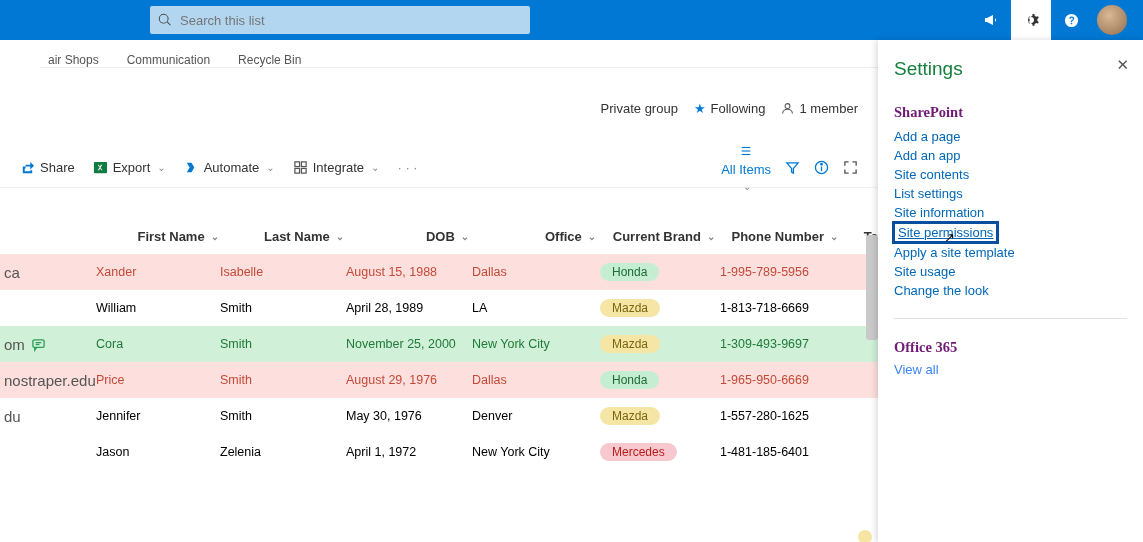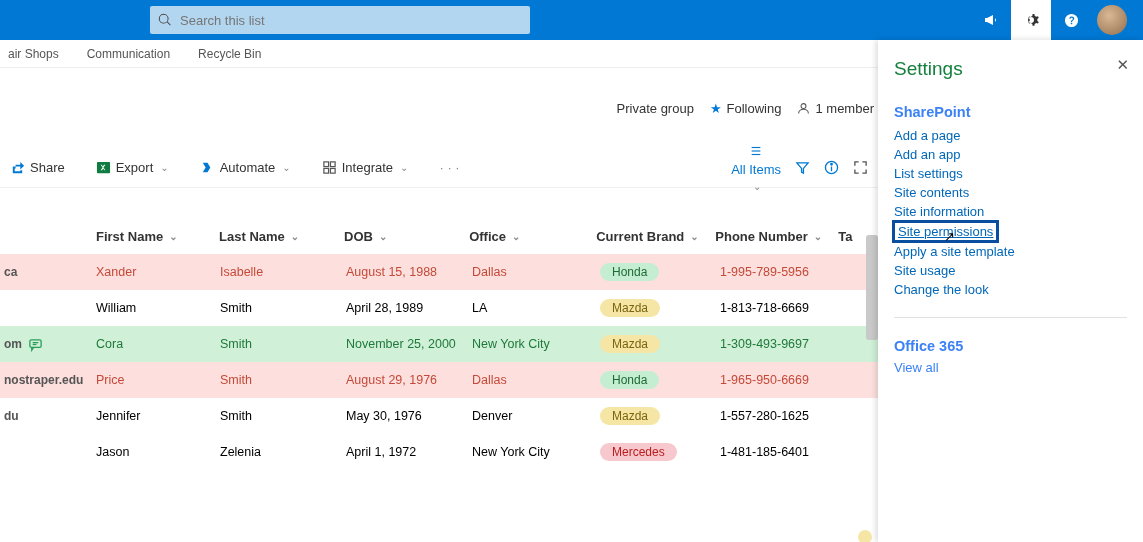--- a/index.html
+++ b/index.html
@@ -7,50 +7,50 @@
 
     .top-bar { height: 40px; background: #0078d4; display: flex; align-items: center; padding: 0 10px; }
     .search-wrap { margin-left: 140px; width: 380px; height: 28px; background: #b3d6f0; border-radius: 2px; display: flex; align-items: center; padding: 0 8px; }
     .search-wrap svg { width: 14px; height: 14px; fill: #444; margin-right: 8px; flex-shrink: 0; }
     .search-input { background: transparent; border: none; outline: none; font-size: 13px; color: #333; width: 100%; }
     .top-spacer { flex: 1; }
     .top-icon { width: 40px; height: 40px; display: flex; align-items: center; justify-content: center; color: #fff; cursor: pointer; }
     .top-icon.active { background: #fff; color: #333; }
     .avatar { width: 30px; height: 30px; border-radius: 50%; background: radial-gradient(circle at 40% 35%, #d9b896 0%, #a07c5a 80%); margin: 0 6px; cursor: pointer; }
 
-    .nav-row { height: 28px; display: flex; align-items: center; padding: 0 8px; font-size: 12px; color: #555; border-bottom: 1px solid #eee; }
+    .nav-row { height: 28px; display: flex; align-items: flex-end; padding: 0 8px; font-size: 12px; color: #555; border-bottom: 1px solid #eee; margin-left: 40px; }
     .nav-item { margin-right: 28px; cursor: pointer; }
 
-    .meta-row { display: flex; justify-content: flex-end; align-items: center; height: 80px; padding-right: 4px; font-size: 13px; color: #333; gap: 16px; }
+    .meta-row { display: flex; justify-content: flex-end; align-items: center; height: 80px; padding-right: 20px; font-size: 13px; color: #333; gap: 16px; }
     .meta-row .star { color: #0078d4; }
     .meta-item { display: flex; align-items: center; gap: 5px; }
 
-    .cmd-row { height: 40px; display: flex; align-items: center; padding: 0 10px; font-size: 13px; color: #333; border-bottom: 1px solid #f0f0f0; gap: 31px; }
+    .cmd-row { height: 40px; display: flex; align-items: center; padding: 0 20px; font-size: 13px; color: #333; border-bottom: 1px solid #f0f0f0; gap: 18px; }
     .cmd { display: flex; align-items: center; gap: 5px; cursor: pointer; }
     .cmd svg { width: 15px; height: 15px; }
     .cmd-spacer { flex: 1; }
     .chev { font-size: 10px; color: #888; margin-left: 2px; }
     .views { display: flex; align-items: center; gap: 14px; color: #0078d4; }
     .views .label { display: flex; align-items: center; gap: 4px; flex-direction: column; }
 
     .table { position: relative; margin-top: 30px; }
     .thead { display: flex; height: 36px; align-items: center; font-size: 13px; font-weight: 600; color: #333; padding-left: 96px; }
-    .thead .th { display: flex; align-items: center; gap: 4px; }
+    .thead .th { display: flex; align-items: center; gap: 4px; justify-content: flex-end; }
     .th-first { width: 124px; }
     .th-last { width: 126px; }
     .th-dob { width: 126px; }
     .th-office { width: 128px; }
     .th-brand { width: 120px; }
     .th-phone { width: 124px; }
     .th-ta { width: 40px; }
 
     .row { display: flex; height: 36px; align-items: center; font-size: 12.5px; padding-left: 0; }
     .row.pink { background: #fde0de; }
     .row.green { background: #d1f0d8; }
-    .cell-pre { width: 96px; display: flex; align-items: center; padding-left: 4px; font-size: 12px; color: #555; gap: 6px; font-weight: bold; }
+    .cell-pre { width: 96px; display: flex; align-items: center; padding-left: 4px; font-size: 15px; color: #555; gap: 6px; }
     .cell-first { width: 124px; }
     .cell-last { width: 126px; }
     .cell-dob { width: 126px; }
     .cell-office { width: 128px; }
     .cell-brand { width: 120px; }
     .cell-phone { width: 124px; }
     .row.pink .cell-first, .row.pink .cell-last, .row.pink .cell-dob, .row.pink .cell-office, .row.pink .cell-phone { color: #c44938; }
     .row.green .cell-first, .row.green .cell-last, .row.green .cell-dob, .row.green .cell-office, .row.green .cell-phone { color: #1e7a3a; }
 
     .pill { display: inline-block; padding: 2px 12px; border-radius: 11px; font-size: 12px; }
@@ -60,21 +60,21 @@
 
     .comment-icon { color: #2a9e5a; }
 
     .scrollbar { position: absolute; right: 0; top: 195px; width: 12px; height: 105px; background: #c9c9c9; border-radius: 3px; }
     .yellow-dot { position: absolute; right: 6px; top: 490px; width: 14px; height: 14px; border-radius: 50%; background: #f6e6a5; }
 
     
     .panel { position: absolute; right: 0; top: 40px; width: 265px; height: 502px; background: #fff; box-shadow: -2px 0 6px rgba(0,0,0,0.15); padding: 18px 16px; }
     .panel h2 { font-size: 19px; font-weight: 400; color: #15803d; margin-bottom: 24px; }
     .close-btn { position: absolute; top: 16px; right: 14px; font-size: 15px; color: #555; cursor: pointer; }
-    .panel h3 { font-size: 14.5px; font-weight: 600; color: #3b82f6; margin-bottom: 6px; margin-top: 20px; }
+    .panel h3 { font-size: 14.5px; font-weight: 600; color: #701a75; margin-bottom: 6px; margin-top: 20px; font-family: Liberation Serif, serif; }
     .panel ul { list-style: none; }
     .panel li { font-size: 13px; color: #0067b8; padding: 2px 0; cursor: pointer; }
     .panel li.highlight { outline: 3px solid #0a4ea0; outline-offset: -1px; padding: 2px 4px; text-decoration: underline; display: inline-block; margin: 1px 0; }
     .panel hr { border: none; border-top: 1px solid #e2e2e2; margin: 18px 0 14px 0; }
     .view-all { font-size: 13px; color: #3b82f6; cursor: pointer; margin-top: 4px; }
 
     .main-area { width: 878px; position: relative; }
   </style>
 </head>
 <body>
@@ -283,22 +283,22 @@
   <div class="yellow-dot"></div>
 </div>
 
 <div class="panel">
   <span class="close-btn">✕</span>
   <h2>Settings</h2>
   <h3>SharePoint</h3>
   <ul id="splinks">
       <li>Add a page</li>
       <li>Add an app</li>
+      <li>Site contents</li>
       <li>List settings</li>
-      <li>Site contents</li>
       <li>Site information</li>
       <div style="position: relative;"><li class="highlight">Site permissions</li><span style="position: absolute; left: 50px; top: 8px; font-size: 13px; pointer-events: none; color: rgb(0, 0, 0); transform: scaleX(-1);">↖</span></div>
       <li>Apply a site template</li>
       <li>Site usage</li>
       <li>Change the look</li>
     </ul>
   <hr>
   <h3>Office 365</h3>
   <div class="view-all">View all</div>
 </div>

